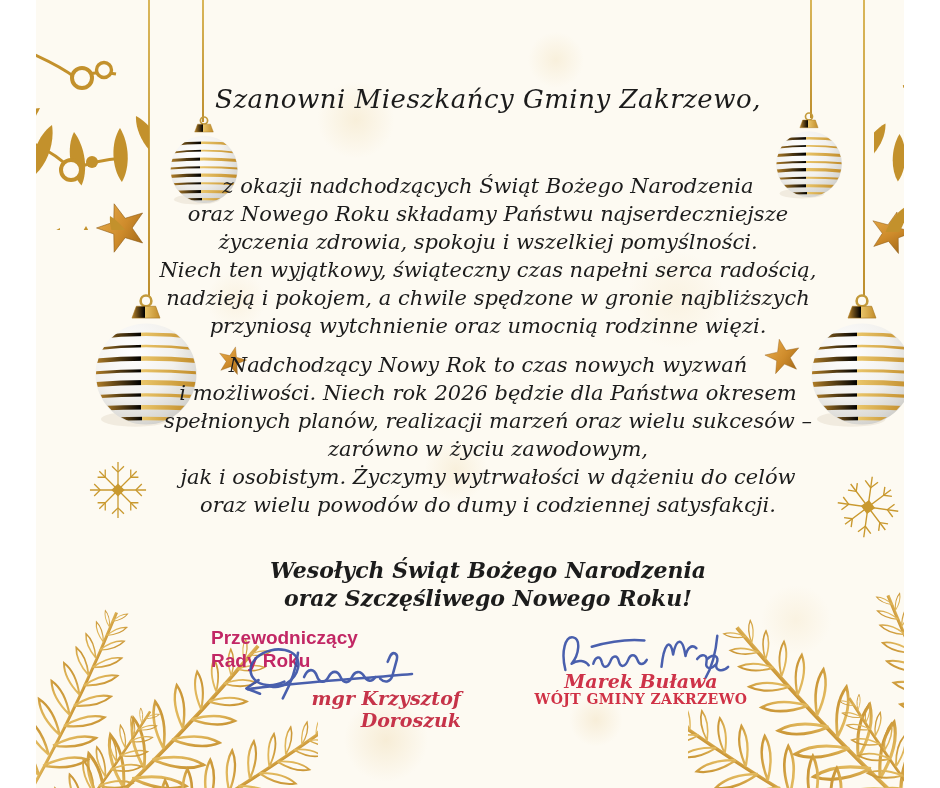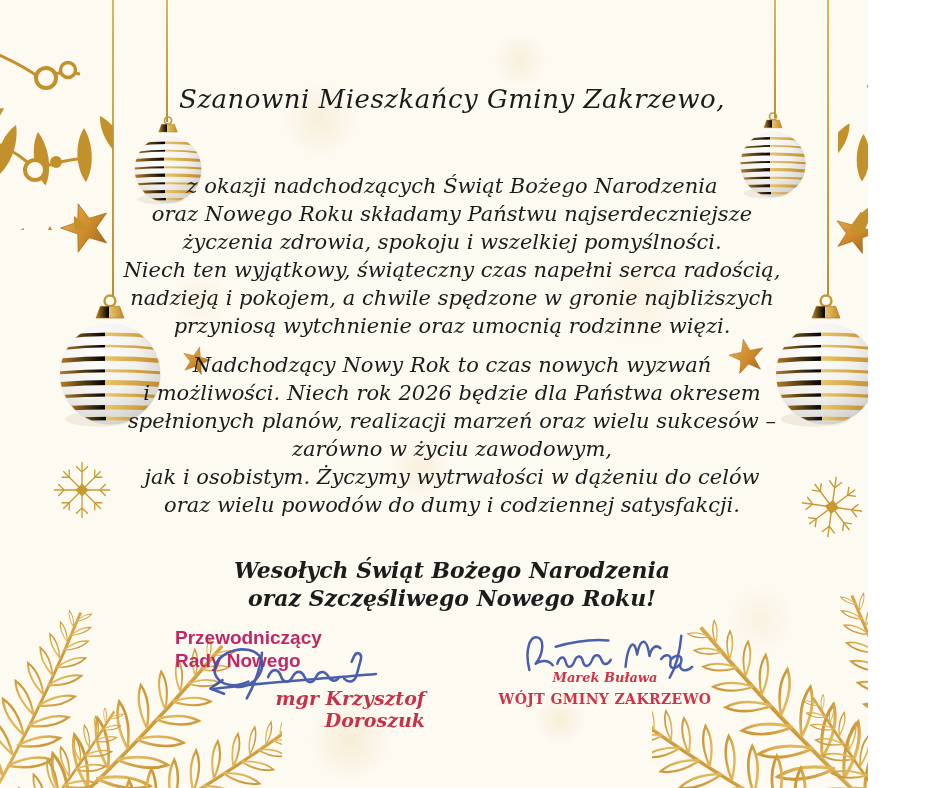--- a/index.html
+++ b/index.html
@@ -9,30 +9,31 @@
     background-image:
       radial-gradient(circle 55px at 320px 120px, rgba(244,230,198,.55) 0%, rgba(244,230,198,0) 70%),
       radial-gradient(circle 40px at 520px 60px,  rgba(244,230,198,.5) 0%, rgba(244,230,198,0) 70%),
       radial-gradient(circle 70px at 640px 300px, rgba(246,233,205,.45) 0%, rgba(246,233,205,0) 70%),
       radial-gradient(circle 45px at 420px 470px, rgba(244,230,198,.5) 0%, rgba(244,230,198,0) 70%),
       radial-gradient(circle 60px at 350px 740px, rgba(243,228,196,.6) 0%, rgba(243,228,196,0) 70%),
       radial-gradient(circle 38px at 560px 720px, rgba(243,228,196,.55) 0%, rgba(243,228,196,0) 70%),
       radial-gradient(circle 50px at 760px 620px, rgba(246,233,205,.45) 0%, rgba(246,233,205,0) 70%),
       radial-gradient(circle 42px at 200px 300px, rgba(246,233,205,.45) 0%, rgba(246,233,205,0) 70%);
     font-family:"DejaVu Serif", serif;
+    margin-left:36px;
   }
   .abs{position:absolute;}
   .block{position:absolute; left:-18px; width:940px; text-align:center;}
   .title{font-style:italic; font-weight:500; font-size:26px; color:#1b1b1b; letter-spacing:.5px;}
   .bodytext{font-style:italic; font-weight:500; font-size:21px; line-height:28px; color:#1c1c1c;}
   .closing{font-style:italic; font-weight:600; font-size:22px; line-height:28px; color:#1c1c1c;}
   .string{position:absolute; width:2px; background:linear-gradient(#D9B65A,#BE8F2E); }
   .role-left{font-family:"Liberation Sans", sans-serif; font-weight:700; font-size:19px; line-height:23px; color:#C22765;}
   .name-left{font-style:italic; font-weight:700; font-size:19px; color:#C63349;}
-  .name-right{font-style:italic; font-weight:700; font-size:13px; color:#CE3349;}
+  .name-right{font-style:italic; font-weight:700; font-size:19px; color:#CE3349;}
   .role-right{font-weight:700; font-size:14px; letter-spacing:.4px; color:#D03246;}
   svg{display:block;}
 </style>
 </head>
 <body>
 
 <div class="card">
 
   <svg width="0" height="0" style="position:absolute" aria-hidden="true">
     <defs>
@@ -247,21 +248,21 @@
     <div>oraz wielu powodów do dumy i codziennej satysfakcji.</div>
   </div>
 
   <div class="block closing" style="top:556px;">
     <div>Wesołych Świąt Bożego Narodzenia</div>
     <div>oraz Szczęśliwego Nowego Roku!</div>
   </div>
 
   <div class="abs role-left" style="left:175px; top:626px; width:250px; ">
     <div>Przewodniczący</div>
-    <div>Rady Nowego</div>
+    <div>Rady Roku</div>
   </div>
   <svg class="abs" style="left:172px; top:636px;" width="256" height="76" viewBox="0 0 260 100">
     <g fill="none" stroke="#3A52A8" stroke-width="3.4" stroke-linecap="round" stroke-linejoin="round" opacity=".92">
       <path d="M62,60 C28,76 4,48 26,28 C46,10 86,16 80,42 C76,60 56,70 44,66"></path>
       <path d="M80,22 C78,42 70,64 60,82"></path>
       <path d="M88,54 c5,-12 13,-12 17,-1 c3,9 10,10 15,1 c5,-9 12,-9 16,0 c4,9 11,9 15,0 c4,-8 11,-9 16,-1 c4,7 10,8 15,1"></path>
       <path d="M188,56 c6,6 13,5 16,-3 l6,-22 c2,-8 -5,-12 -9,-4 l-3,7"></path>
       <path d="M30,76 L12,69 L28,58"></path>
       <path d="M14,70 C70,62 150,57 230,50"></path>
     </g>

